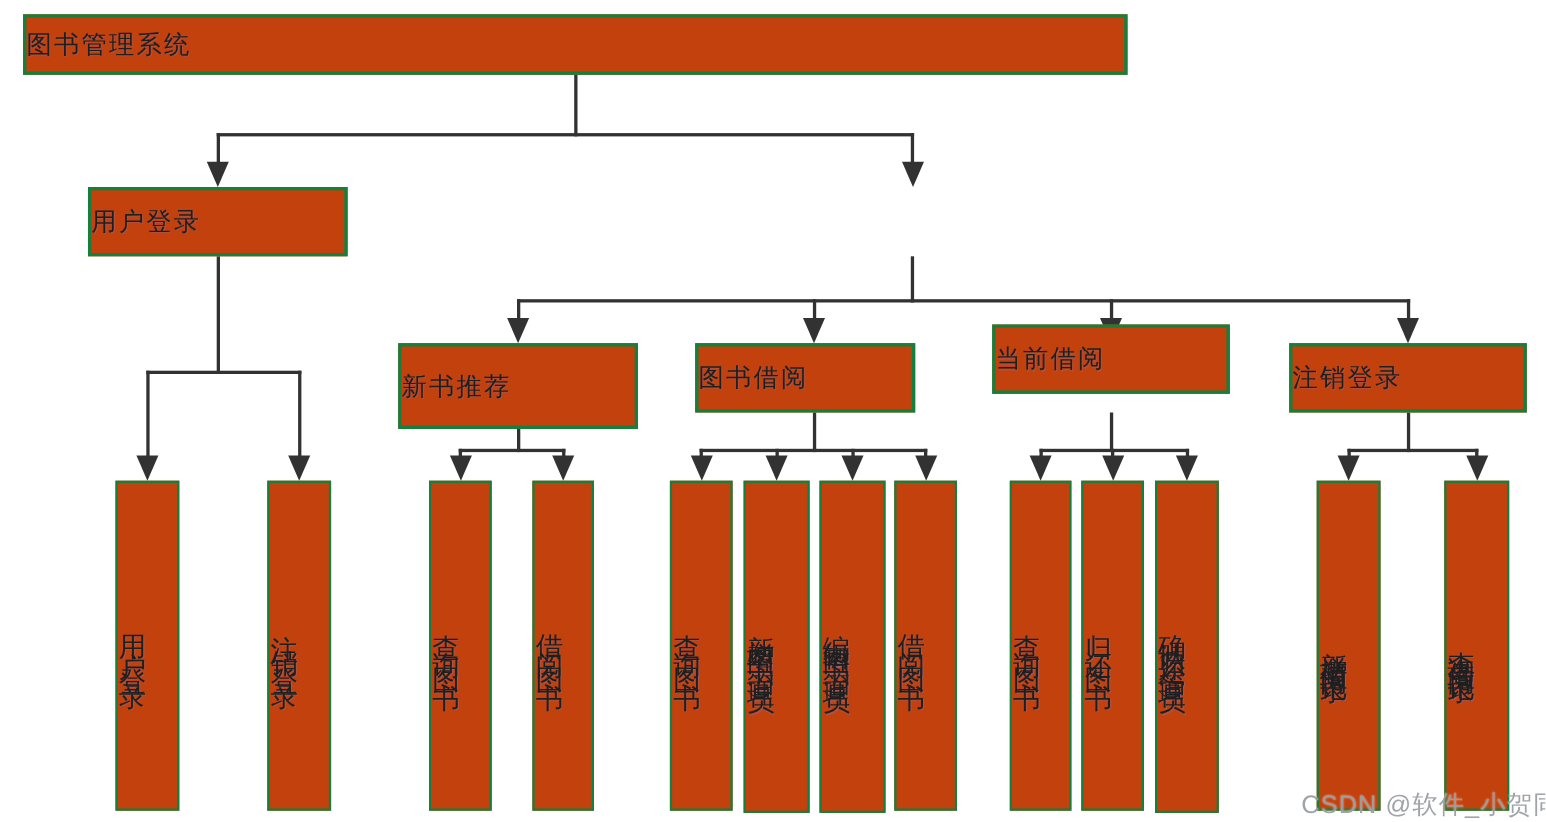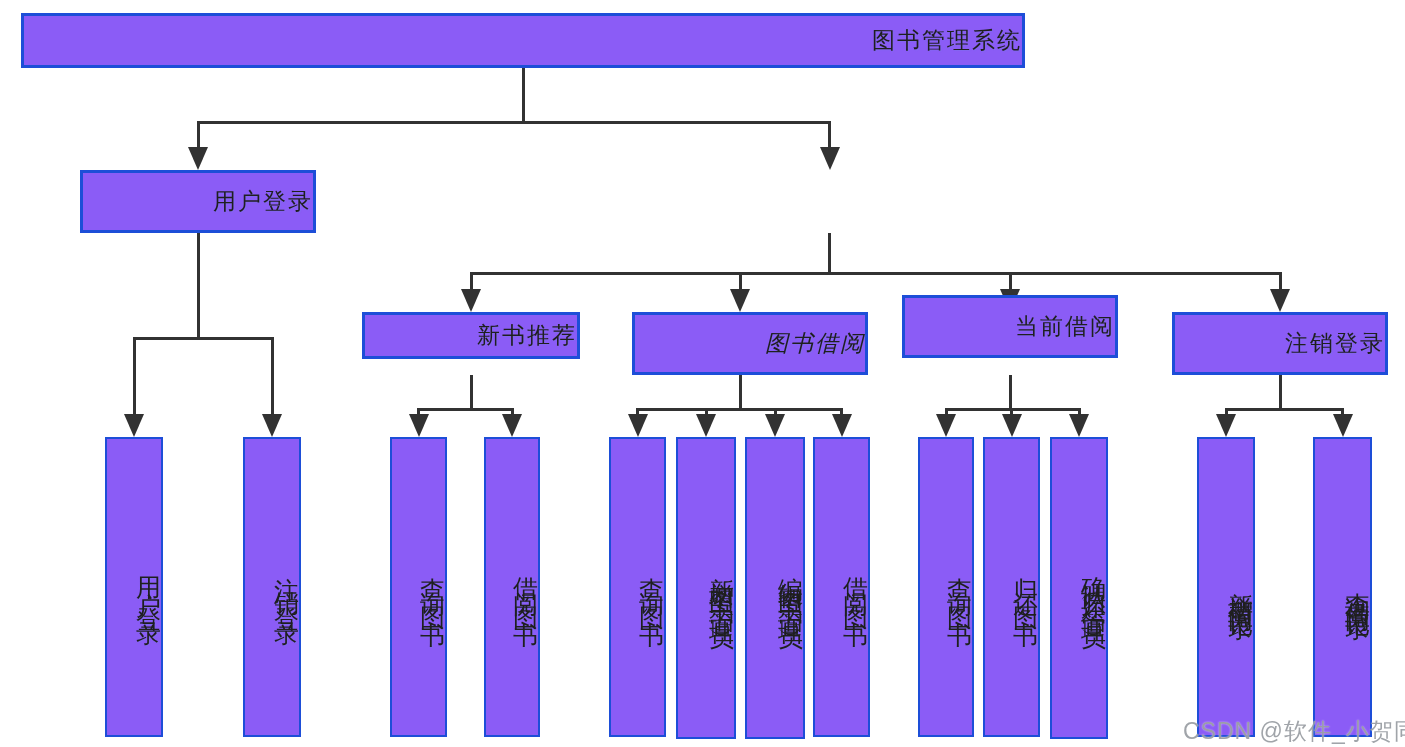--- a/index.html
+++ b/index.html
@@ -5,23 +5,23 @@
   html,body{margin:0;padding:0;background:#ffffff;}
   #canvas{
     position:relative;
     width:1405px;height:747px;
     background:#ffffff;
     font-family:"Liberation Sans","DejaVu Sans",sans-serif;
     overflow:hidden;
   }
   .node{
     position:absolute;
-    background:#8b5cf6;
-    border:3px solid #1d4ed8;
-    display:flex;align-items:center;justify-content:flex-end;
+    background:#c2410c;
+    border:3px solid #15803d;
+    display:flex;align-items:center;justify-content:flex-start;
     box-sizing:border-box;
     z-index:2;
   }
   .node.leaf{border-width:2.5px;}
   .node .lbl{
     color:#1f1f1f;
     font-size:23px;
     letter-spacing:2px;
     white-space:nowrap;
     text-shadow:1px 1px 1px rgba(110,135,225,0.28);
@@ -59,24 +59,24 @@
 <body>
 
 <div id="canvas">
   <div id="watermark" style="left: 1183px; top: 716px;">CSDN @软件_小贺同学</div>
 <div class="node" style="left: 21px; top: 13px; width: 1004px; height: 55px;">
       <span class="lbl">图书管理系统</span>
     </div>
     <div class="node" style="left: 80px; top: 170px; width: 236px; height: 63px;">
       <span class="lbl">用户登录</span>
     </div>
-    <div class="node" style="left: 362px; top: 312px; width: 218px; height: 47px;">
+    <div class="node" style="left: 362px; top: 312px; width: 218px; height: 78px;">
       <span class="lbl">新书推荐</span>
     </div>
-    <div class="node" style="left: 632px; top: 312px; width: 236px; height: 63px; font-style: italic;">
+    <div class="node" style="left: 632px; top: 312px; width: 200px; height: 63px;">
       <span class="lbl">图书借阅</span>
     </div>
     <div class="node" style="left: 902px; top: 295px; width: 216px; height: 63px;">
       <span class="lbl">当前借阅</span>
     </div>
     <div class="node" style="left: 1172px; top: 312px; width: 216px; height: 63px;">
       <span class="lbl">注销登录</span>
     </div>
     <div class="node vert leaf" style="left: 105px; top: 437px; width: 58px; height: 300px;">
       <span class="lbl" style="letter-spacing: 15px;">用户登录</span>

